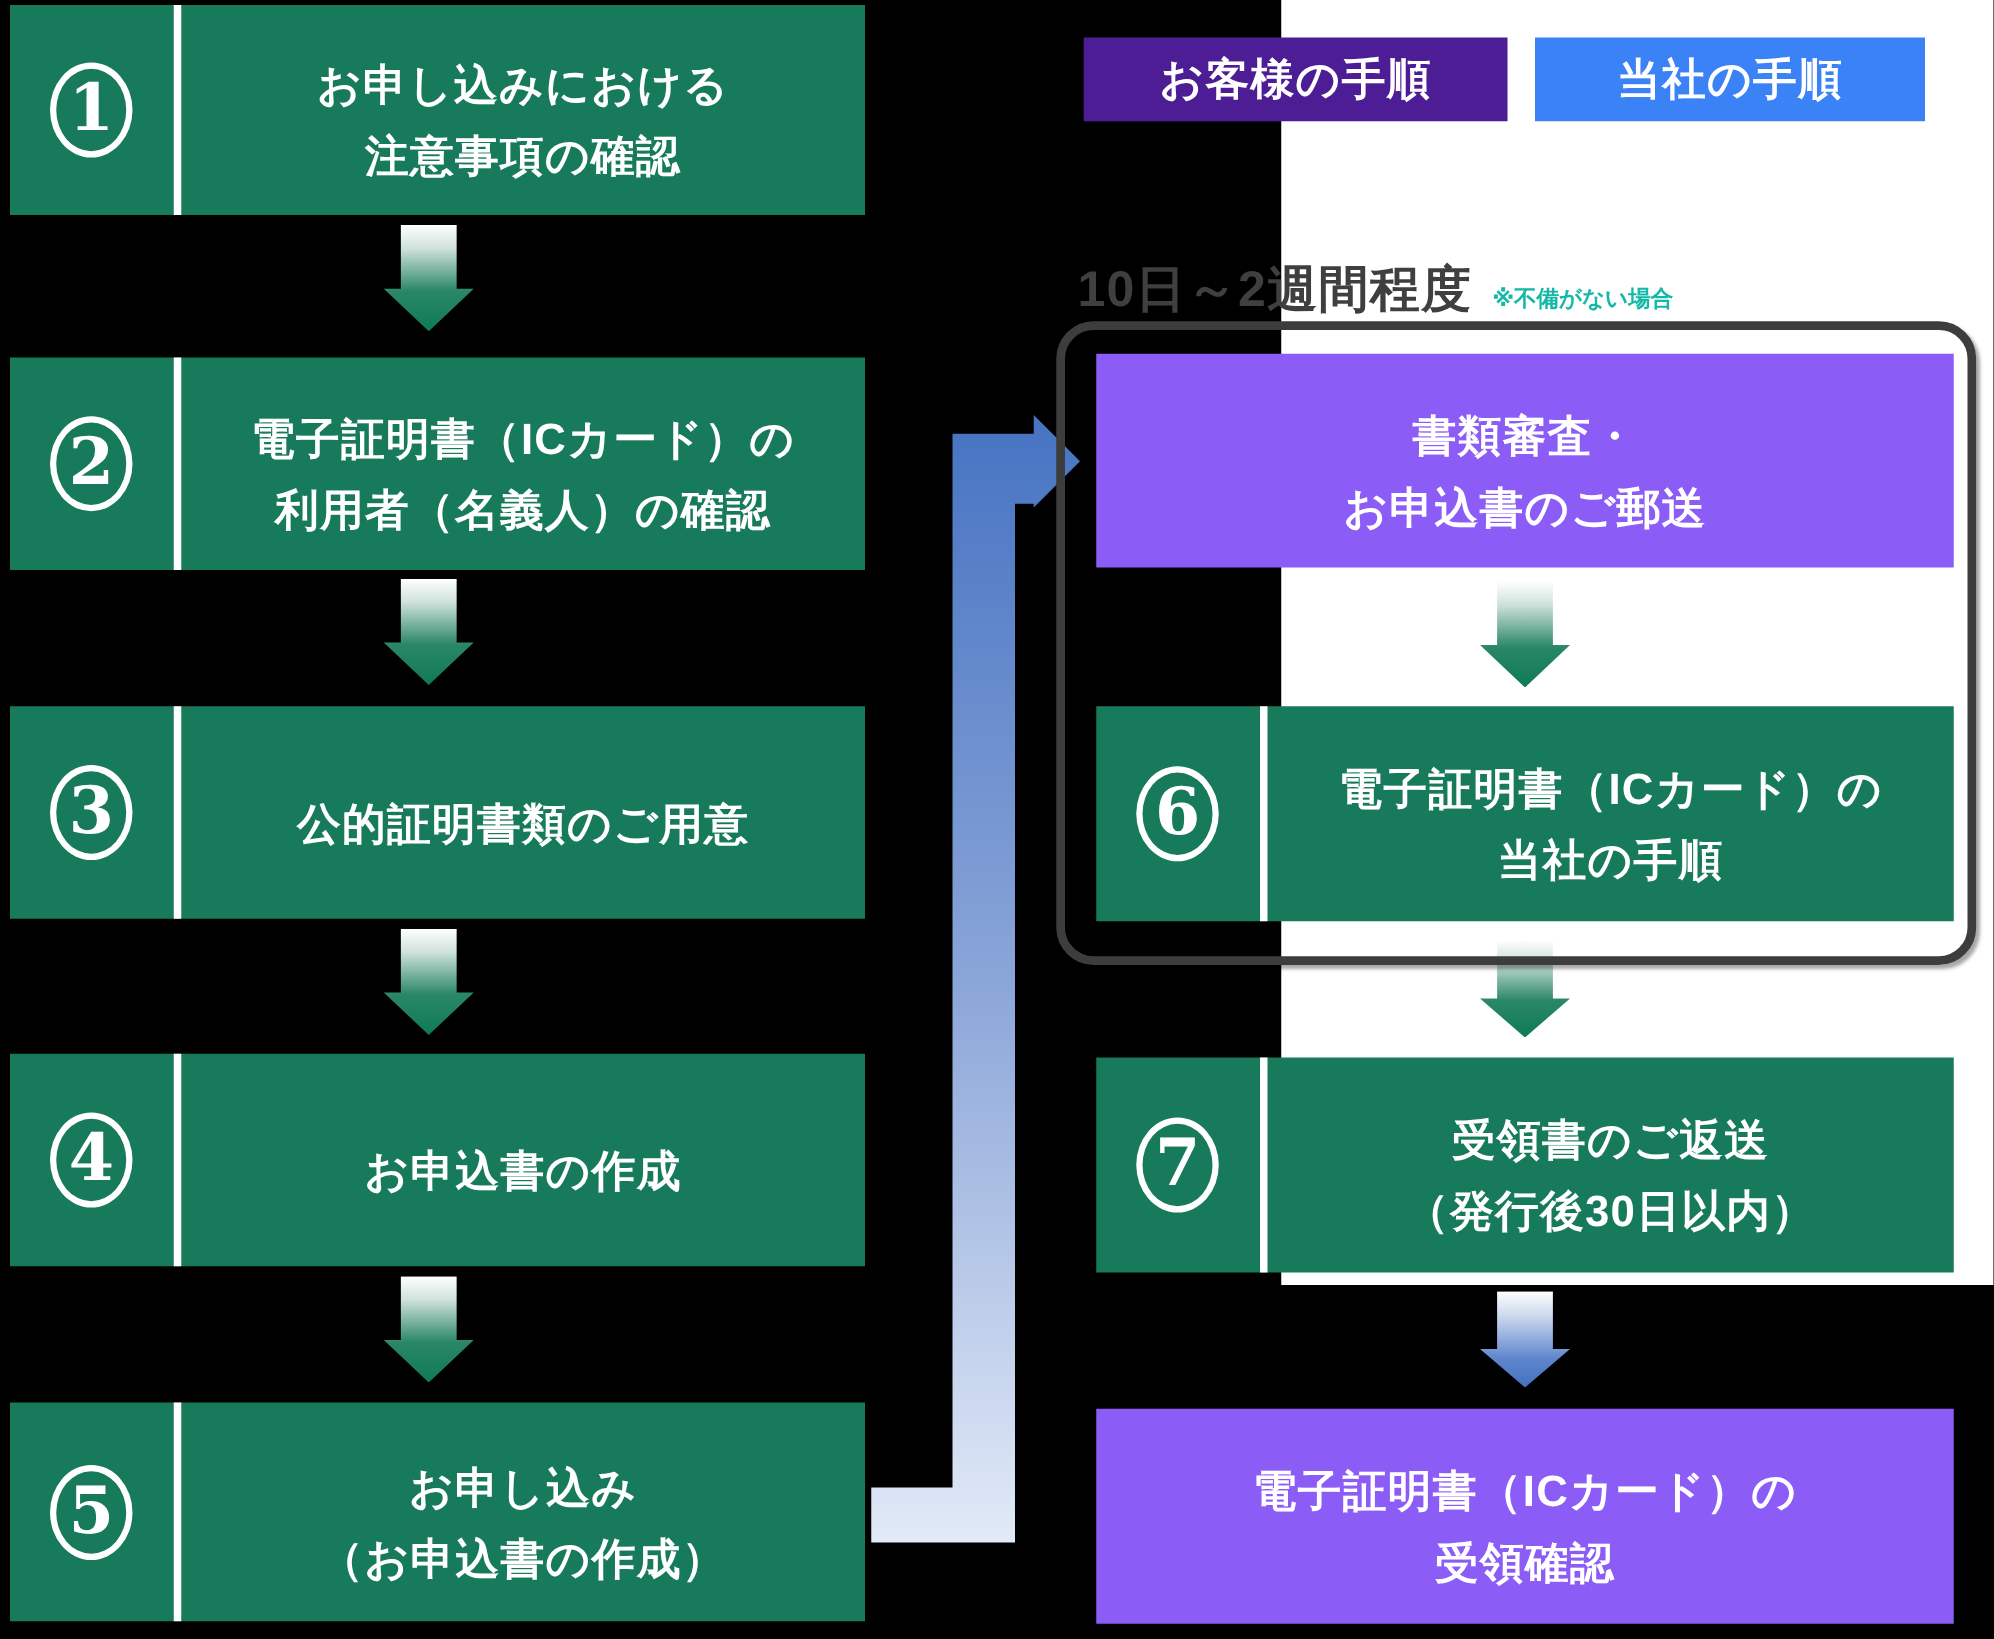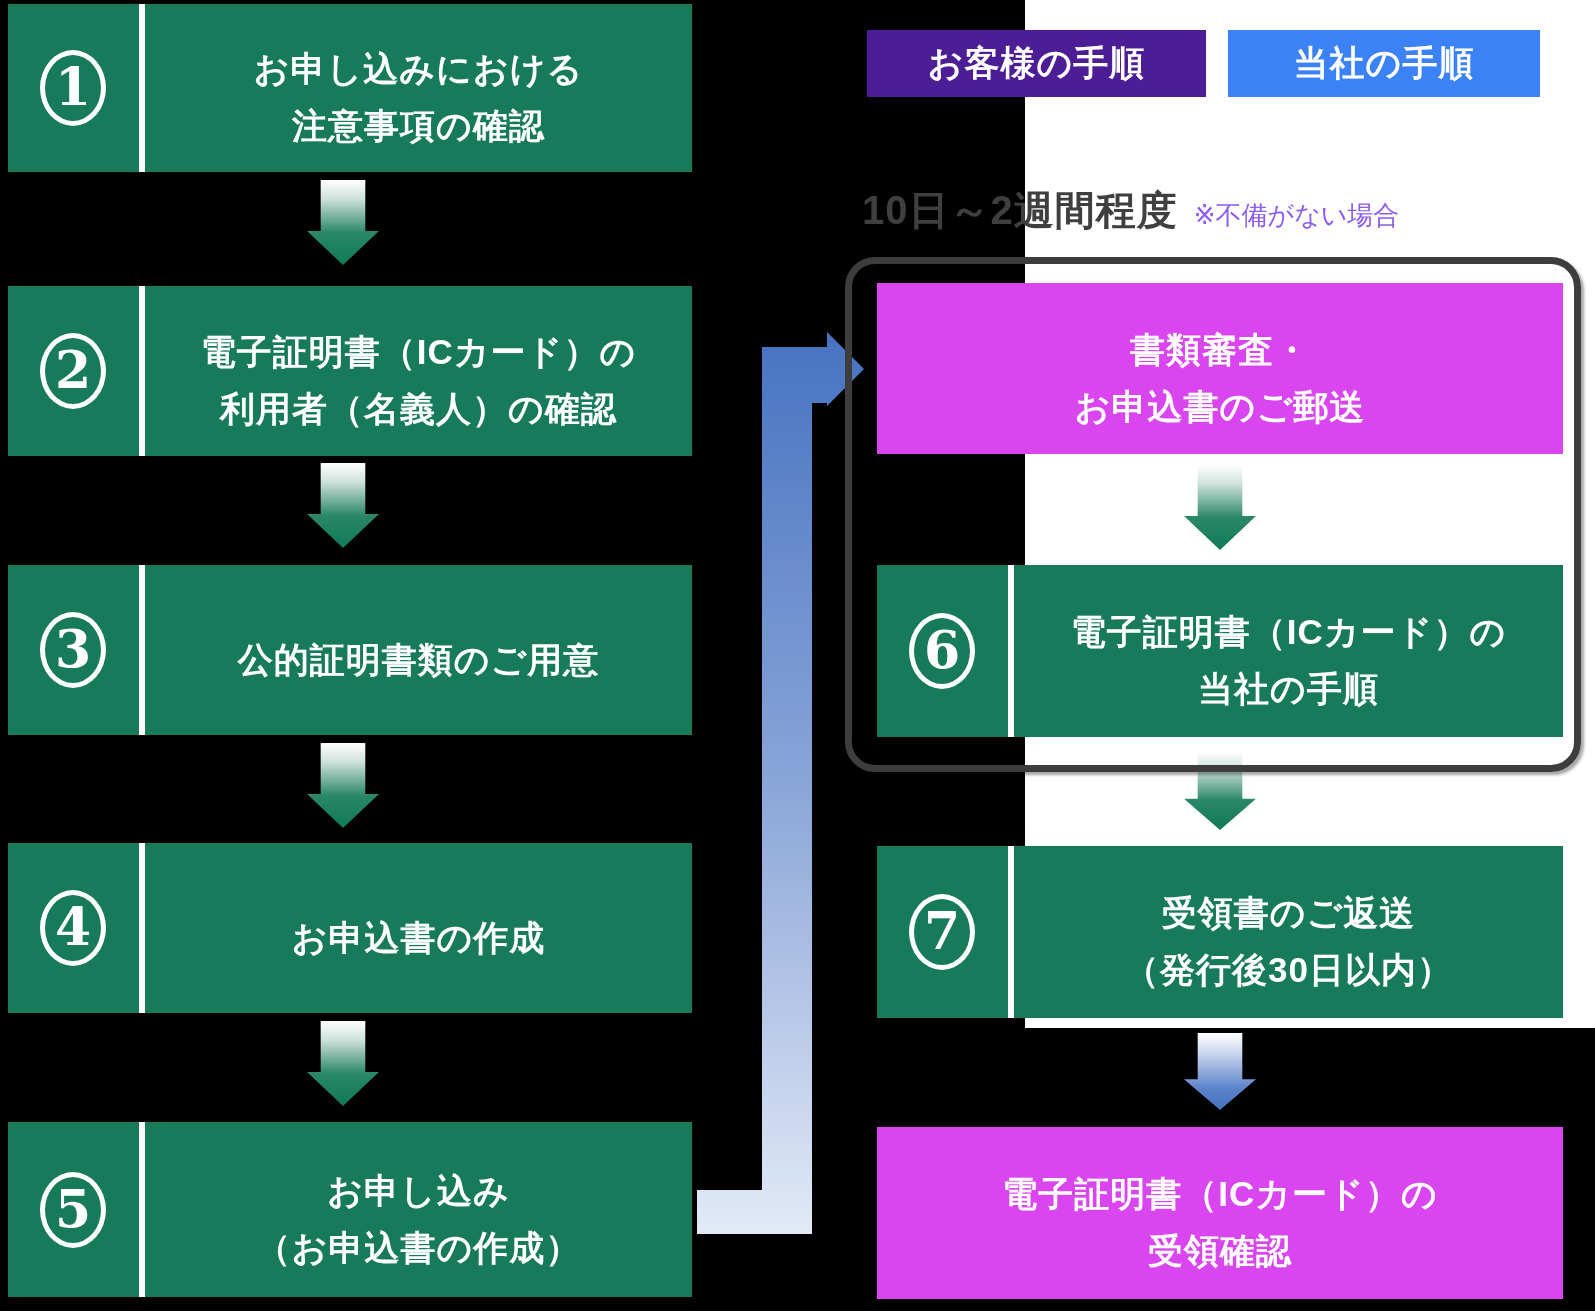--- a/index.html
+++ b/index.html
@@ -14,27 +14,27 @@
     border:7px solid #3d3d3d;border-radius:30px;
     box-shadow:3px 3px 3px rgba(0,0,0,0.35);
     z-index:6;pointer-events:none;background:transparent;
   }
   
   .legend{position:absolute;top:30px;height:67px;display:flex;align-items:center;justify-content:center;z-index:3;}
   .legend span{color:#fff;font-weight:bold;font-size:35px;letter-spacing:1px;}
   .legend.green{left:867px;width:339px;background:#4c1d95;}
   .legend.blue{left:1228px;width:312px;background:#3b82f6;}
   
-  .note{position:absolute;left:862px;top:183px;display:flex;align-items:baseline;gap:16px;z-index:3;white-space:nowrap;}
+  .note{position:absolute;left:862px;top:204px;display:flex;align-items:baseline;gap:16px;z-index:3;white-space:nowrap;}
   .note-main{font-size:40px;font-weight:bold;color:#3f3f3f;letter-spacing:1px;}
-  .note-sub{font-size:26px;font-weight:normal;color:#8b5cf6;}
+  .note-sub{font-size:18px;font-weight:bold;color:#14b8a6;}
   
   .stepbox{position:absolute;z-index:3;}
   .stepbox.green{background:#177a5b;}
-  .stepbox.blue{background:#d946ef;}
+  .stepbox.blue{background:#8b5cf6;}
   .numcell{position:absolute;left:0;top:0;bottom:0;width:130px;display:flex;align-items:center;justify-content:center;}
   .num-circle{
     width:66px;height:76px;border:5px solid #fff;border-radius:50%;
     display:flex;align-items:center;justify-content:center;
     color:#fff;font-family:"DejaVu Serif","Liberation Serif",serif;font-size:52px;font-weight:bold;line-height:1;
     padding-bottom:2px;box-sizing:border-box;
   }
   .vline{position:absolute;left:131px;top:0;bottom:0;width:6px;background:#fff;}
   .textcell{
     position:absolute;left:137px;right:0;top:0;bottom:0;

